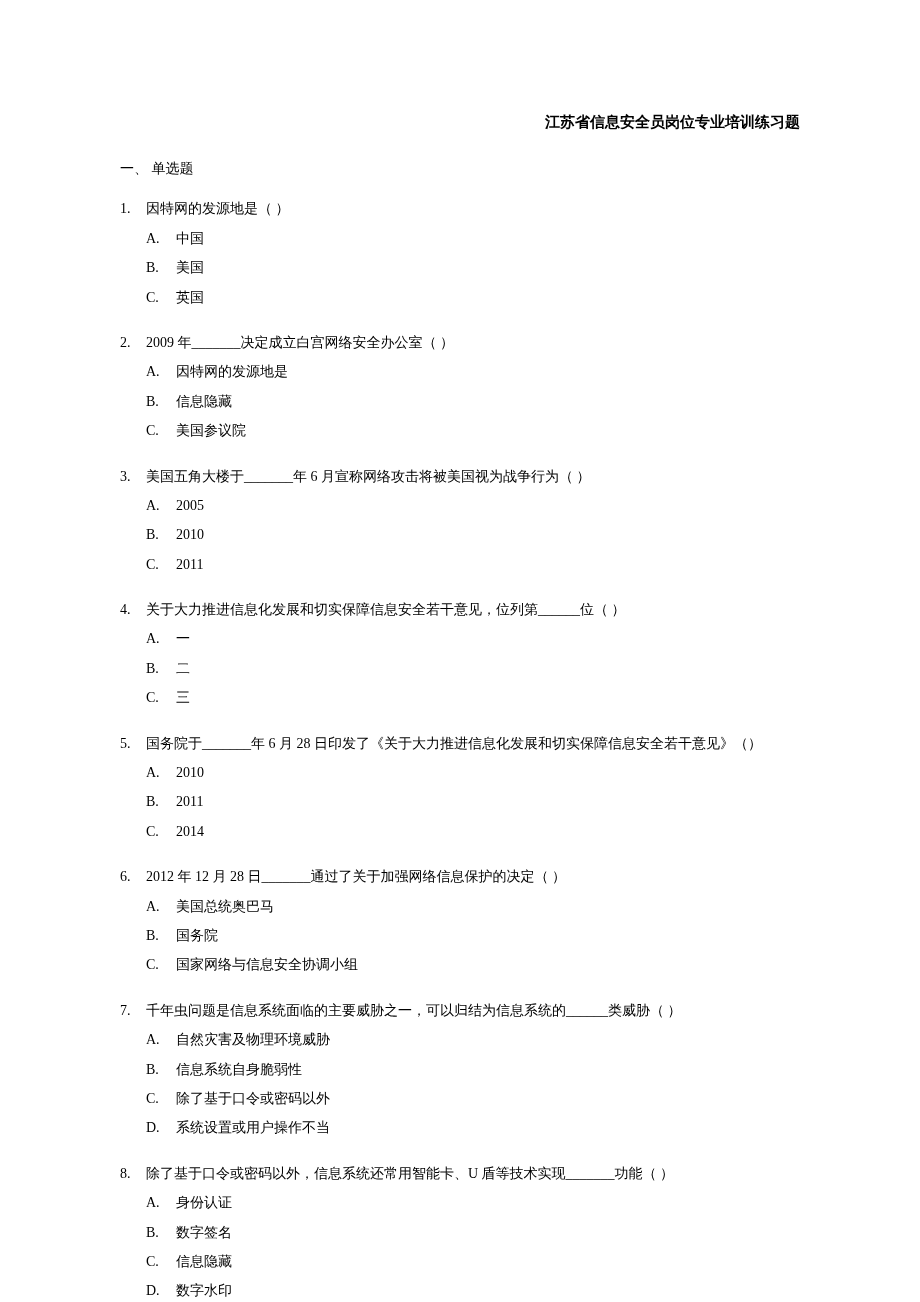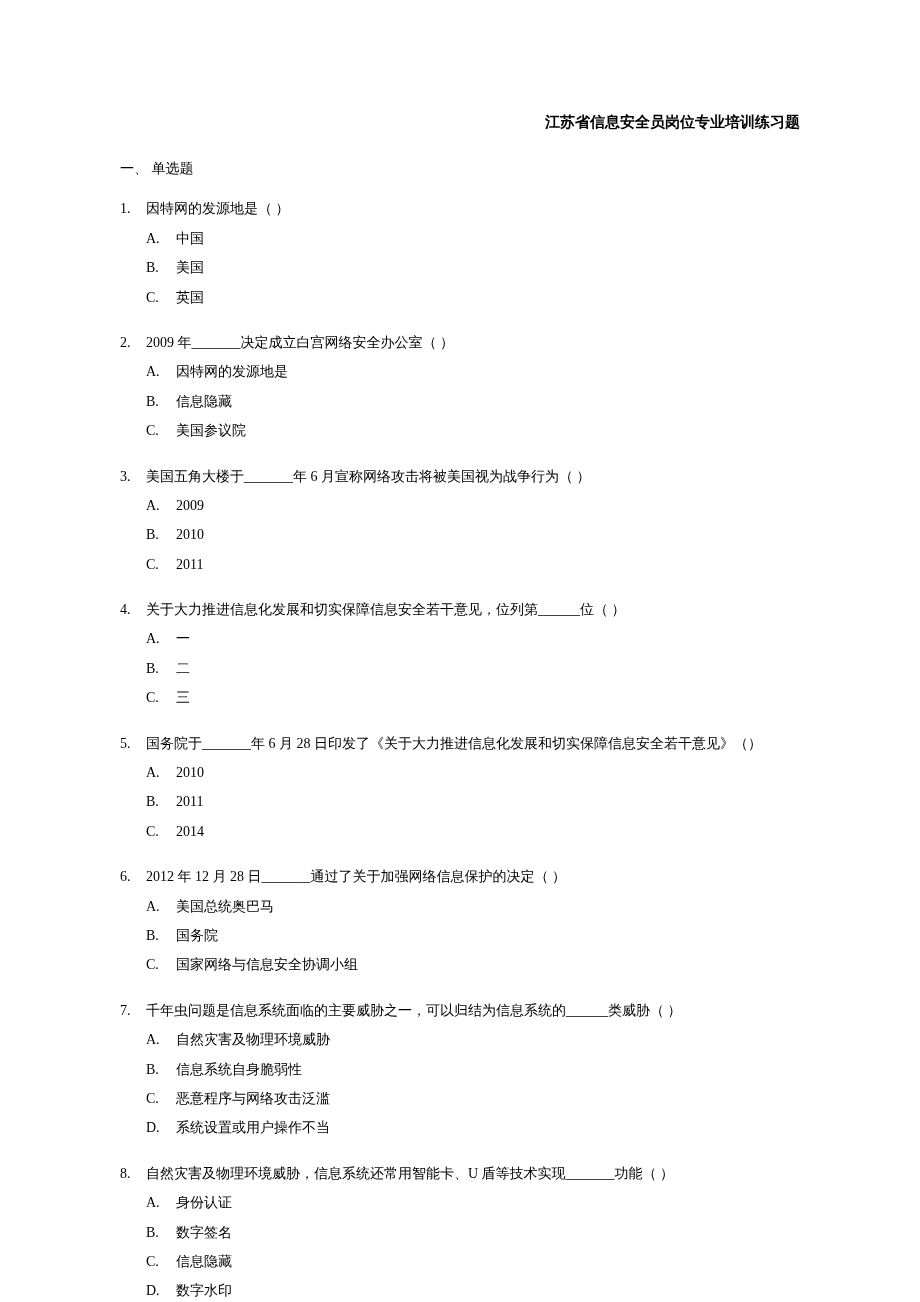--- a/index.html
+++ b/index.html
@@ -103,21 +103,21 @@
         </div>
       </div>
       <div class="question">
         <div class="qline">
           <div class="qnum">3.</div>
           <div class="qtext">美国五角大楼于_______年 6 月宣称网络攻击将被美国视为战争行为（     ）</div>
         </div>
         <div class="options">
           <div class="optline">
             <div class="optlabel">A.</div>
-            <div class="opttext">2009</div>
+            <div class="opttext">2005</div>
           </div>
           <div class="optline">
             <div class="optlabel">B.</div>
             <div class="opttext">2010</div>
           </div>
           <div class="optline">
             <div class="optlabel">C.</div>
             <div class="opttext">2011</div>
           </div>
         </div>
@@ -191,32 +191,32 @@
           <div class="optline">
             <div class="optlabel">A.</div>
             <div class="opttext">自然灾害及物理环境威胁</div>
           </div>
           <div class="optline">
             <div class="optlabel">B.</div>
             <div class="opttext">信息系统自身脆弱性</div>
           </div>
           <div class="optline">
             <div class="optlabel">C.</div>
-            <div class="opttext">恶意程序与网络攻击泛滥</div>
+            <div class="opttext">除了基于口令或密码以外</div>
           </div>
           <div class="optline">
             <div class="optlabel">D.</div>
             <div class="opttext">系统设置或用户操作不当</div>
           </div>
         </div>
       </div>
       <div class="question">
         <div class="qline">
           <div class="qnum">8.</div>
-          <div class="qtext">自然灾害及物理环境威胁，信息系统还常用智能卡、U 盾等技术实现_______功能（   ）</div>
+          <div class="qtext">除了基于口令或密码以外，信息系统还常用智能卡、U 盾等技术实现_______功能（   ）</div>
         </div>
         <div class="options">
           <div class="optline">
             <div class="optlabel">A.</div>
             <div class="opttext">身份认证</div>
           </div>
           <div class="optline">
             <div class="optlabel">B.</div>
             <div class="opttext">数字签名</div>
           </div>

